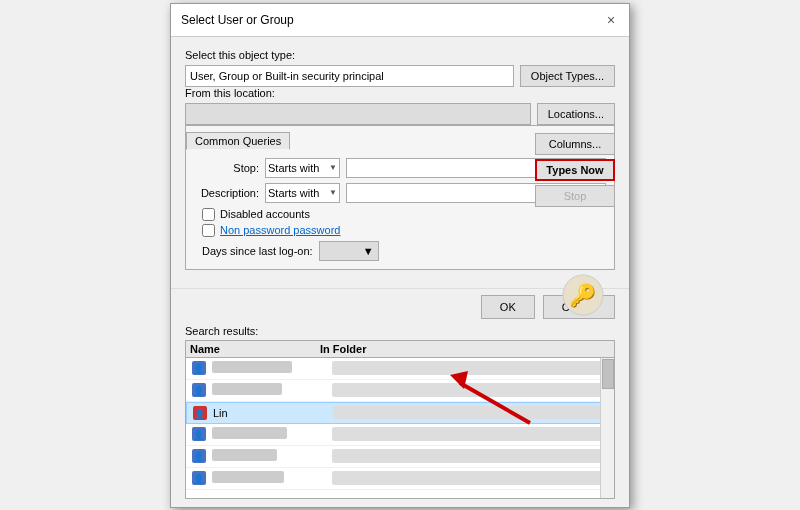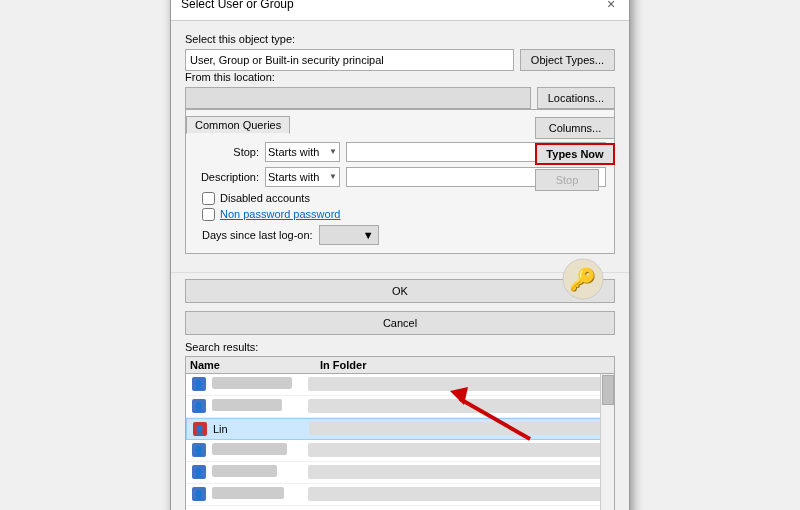--- a/index.html
+++ b/index.html
@@ -210,21 +210,20 @@
       padding: 0 4px;
     }
 
     .bottom-buttons {
       display: flex;
       justify-content: flex-end;
       gap: 8px;
       padding: 6px 14px;
       background: #f0f0f0;
       border-top: 1px solid #ddd;
-      flex-direction: column;
     }
 
     .ok-btn, .cancel-btn {
       height: 24px;
       padding: 0 18px;
       background: #e1e1e1;
       border: 1px solid #aaa;
       font-size: 11px;
       cursor: pointer;
     }
@@ -287,21 +286,21 @@
       align-items: center;
       justify-content: center;
     }
 
     .user-icon-svg {
       width: 16px;
       height: 16px;
     }
 
     .row-name {
-      width: 96px;
+      width: 120px;
       font-size: 11px;
       overflow: hidden;
     }
 
     .row-folder {
       flex: 1;
       font-size: 11px;
       color: #888;
       background: #ddd;
       height: 14px;
@@ -403,21 +402,21 @@
           <div class="days-dropdown">
             <span></span>
             <span>▼</span>
           </div>
         </div>
 
         
         <div style="position:absolute; right: -1px; top: -1px; display:flex; flex-direction:column; gap:4px; padding: 8px 0;">
           <button class="columns-btn" style="width:80px;">Columns...</button>
           <button class="find-now-btn" style="width:80px;">Types Now</button>
-          <button class="stop-btn" style="width:64px;" disabled="">Stop</button>
+          <button class="stop-btn" style="width:80px;" disabled="">Stop</button>
         </div>
 
         
         <div style="position:absolute; right:10px; bottom:-50px;">
           <svg width="42" height="42" viewBox="0 0 42 42">
             <circle cx="21" cy="21" r="20" fill="#e8e0c8" stroke="#ccc" stroke-width="1"></circle>
             <text x="50%" y="55%" dominant-baseline="middle" text-anchor="middle" font-size="22">🔑</text>
           </svg>
         </div>
       </div>

